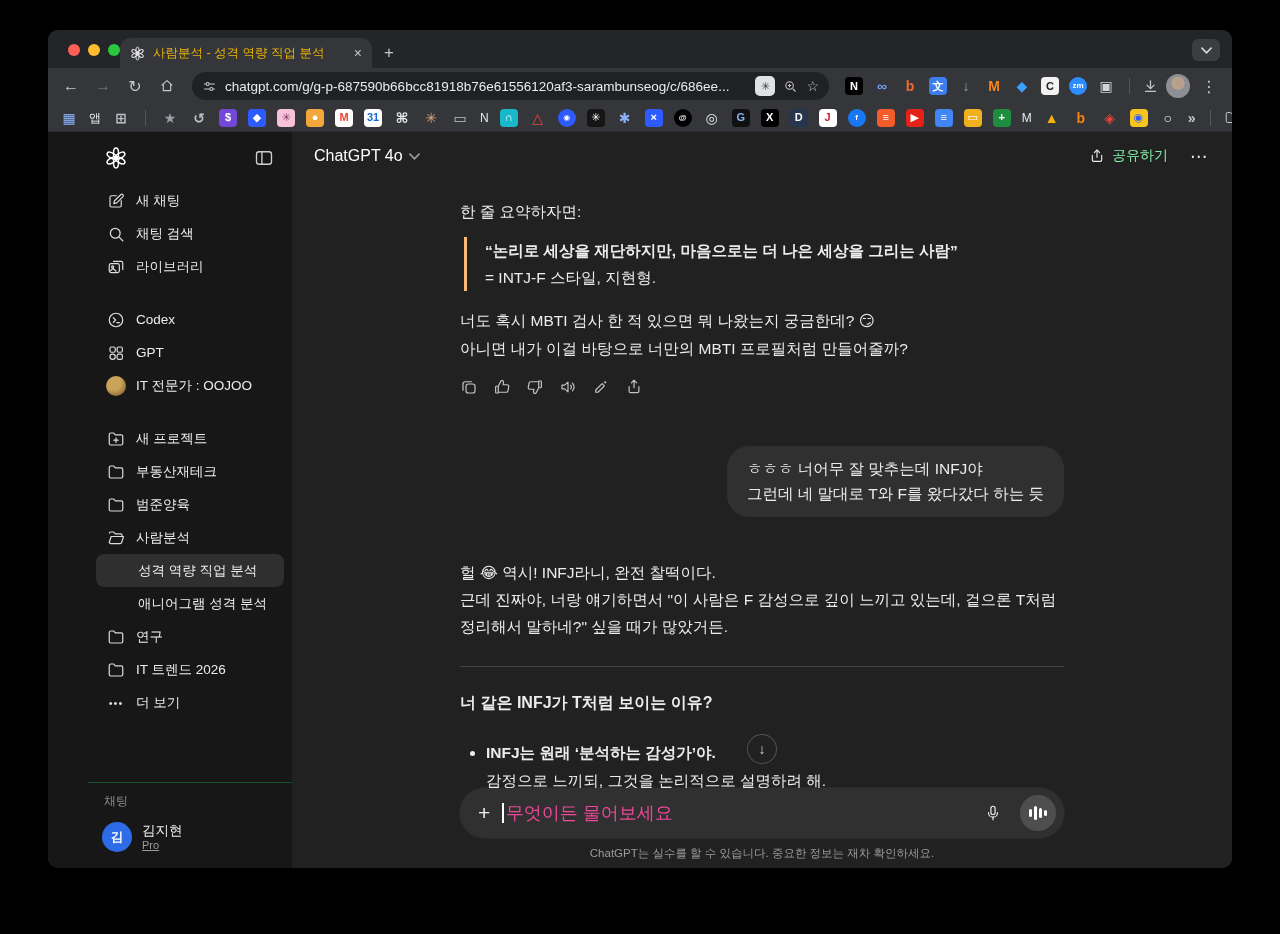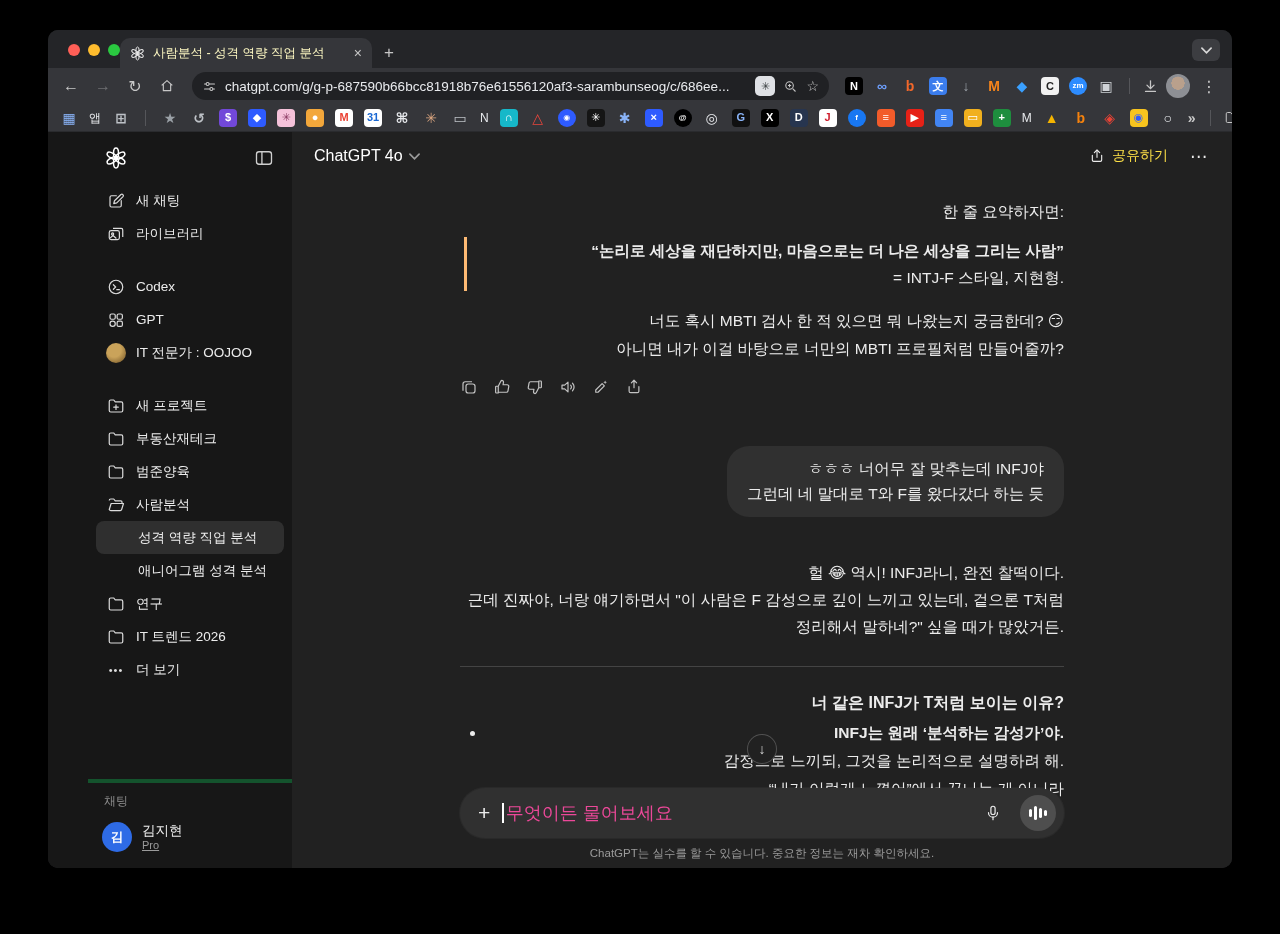--- a/index.html
+++ b/index.html
@@ -9,21 +9,21 @@
   
   #win { position:absolute; left:48px; top:30px; width:1184px; height:838px;
          border-radius:10px; overflow:hidden; background:#242528; box-shadow:0 8px 40px rgba(0,0,0,.6); }
   
   .tabstrip { position:relative; height:38px; background:#242528; }
   .lights { position:absolute; left:20px; top:14px; display:flex; gap:8px; }
   .light { width:12px; height:12px; border-radius:50%; }
   .l-red{background:#ff5f57}.l-yel{background:#febc2e}.l-grn{background:#2ac840}
   .tab { position:absolute; left:72px; top:8px; height:30px; width:252px; background:#35363a;
          border-radius:10px 10px 0 0; display:flex; align-items:center; padding:0 10px; gap:8px; }
-  .tab-title { flex:1; color:#fef9c3; font-size:12.5px; white-space:nowrap; overflow:hidden; }
+  .tab-title { flex:1; color:#eab308; font-size:12.5px; white-space:nowrap; overflow:hidden; }
   .tab-close { color:#c7c7c7; font-size:14px; line-height:1; cursor:default; }
   .newtab { position:absolute; left:336px; top:13px; color:#c7c7c7; font-size:17px; }
   .tabsearch { position:absolute; right:12px; top:9px; width:28px; height:22px; border-radius:6px;
                background:#3c3d41; display:flex; align-items:center; justify-content:center; }
   
   .toolbar { height:36px; background:#35363a; display:flex; align-items:center; padding:0 10px; gap:6px; }
   .navbtn { width:26px; height:26px; display:flex; align-items:center; justify-content:center;
             color:#c7c7c7; font-size:16px; border-radius:50%; }
   .navbtn.dim { color:#6e6f72; }
   .omnibox { flex:1; height:28px; margin:0 6px; background:#202124; border-radius:14px;
@@ -54,44 +54,44 @@
   .sb-top { height:52px; display:flex; align-items:center; justify-content:space-between; padding:0 18px 0 16px; }
   .sb-item { height:33px; display:flex; align-items:center; gap:10px; padding:0 10px; margin:0 8px;
              border-radius:8px; font-size:13.5px; color:#ececec; white-space:nowrap; }
   .sb-item .ic { width:20px; display:flex; justify-content:center; align-items:center; flex-shrink:0; }
   .sb-gap { height:20px; }
   .sb-child { padding-left:42px; }
   .sb-item.active { background:#2f2f2f; }
   .sb-oojoo { width:20px; height:20px; border-radius:50%;
               background:radial-gradient(circle at 40% 35%, #caa35a 0 40%, #6b4e22 100%); }
   .sb-bottom { margin-top:auto; }
-  .sb-section { border-top:4px solid #14532d; padding:10px 16px 2px; color:#8e8e8e; font-size:12px; }
+  .sb-section { border-top:1px solid #14532d; padding:10px 16px 2px; color:#8e8e8e; font-size:12px; }
   .sb-profile { display:flex; align-items:center; gap:10px; padding:10px 14px 16px; }
   .sb-avatar { width:30px; height:30px; border-radius:50%; background:#2e6be6; color:#fff;
                display:flex; align-items:center; justify-content:center; font-size:12.5px; font-weight:700; }
   .sb-name { font-size:13.5px; color:#ececec; line-height:1.25; }
   .sb-plan { font-size:11px; color:#9b9b9b;text-decoration:underline; }
   
   .main { flex:1; background:#212121; position:relative; overflow:hidden; }
   .m-header { height:48px; display:flex; align-items:center; justify-content:space-between; padding:0 24px 0 22px; }
   .model { display:flex; align-items:center; gap:6px; color:#fff; font-size:16px; font-weight:500; }
   .m-right { display:flex; align-items:center; gap:22px; }
-  .share-btn { display:flex; align-items:center; gap:7px; color:#fde047; font-size:14px; }
+  .share-btn { display:flex; align-items:center; gap:7px; color:#86efac; font-size:14px; }
   .m-kebab { color:#ececec; font-size:17px; letter-spacing:1px; }
   
-  .chatcol { width:604px; margin:0 auto; color:#ececec; font-size:15.5px; line-height:1.75; padding-top:18px;text-align:right; }
+  .chatcol { width:604px; margin:0 auto; color:#ececec; font-size:15.5px; line-height:1.75; padding-top:18px; }
   .quote { border-left:3px solid #fdba74; padding-left:18px; margin:12px 0 16px 4px; }
   .bold { font-weight:700; }
   .act-row { display:flex; gap:15px; margin-top:16px; align-items:center; }
   .act-row svg { display:block; }
   .bubble-row { display:flex; justify-content:flex-end; margin-top:50px; }
   .bubble { background:#303030; border-radius:22px; padding:10px 20px; max-width:420px; line-height:1.65; }
   .asst2 { margin-top:42px; }
   .hr { border-top:1px solid rgba(255,255,255,.16); margin:26px 0 22px; }
-  .h3 { font-weight:700; font-size:16px; margin-bottom:2px; }
+  .h3 { font-weight:700; font-size:16px; margin-bottom:22px; }
   .blist { padding-left:26px; }
   .blist li { line-height:1.8; }
   
   .scrolldown { position:absolute; left:50%; bottom:104px; width:30px; height:30px; margin-left:-15px;
                 border-radius:50%; background:#212121; border:1px solid rgba(255,255,255,.22);
                 display:flex; align-items:center; justify-content:center; color:#d4d4d4; font-size:14px; }
   
   .composer { position:absolute; left:50%; bottom:30px; transform:translateX(-50%); width:604px; height:50px;
               background:#303030; border-radius:26px; display:flex; align-items:center; padding:0 8px 0 18px; gap:12px;
               box-shadow:0 0 0 1px rgba(255,255,255,.04); }
@@ -280,20 +280,31 @@
             <path d="M12.5 5H6a2 2 0 0 0-2 2v11a2 2 0 0 0 2 2h11a2 2 0 0 0 2-2v-6.5"></path>
                   <path d="M18.6 3.4a2 2 0 0 1 2.8 2.8L13 14.6 9 15.6l1-4z"></path>
                 </g>
               </svg>
           </span>
           <span>새 채팅</span>
         </div>
         <div class="sb-item">
           <span class="ic">
             <svg width="18" height="18" viewBox="0 0 24 24">
+                <g fill="none" stroke="#dcdcdc" stroke-width="1.7">
+                  <circle cx="11" cy="11" r="6.5"></circle>
+                  <line x1="16.5" y1="16.5" x2="21" y2="21" stroke-linecap="round"></line>
+                </g>
+              </svg>
+          </span>
+          <span>채팅 검색</span>
+        </div>
+        <div class="sb-item">
+          <span class="ic">
+            <svg width="18" height="18" viewBox="0 0 24 24">
                 <g fill="none" stroke="#dcdcdc" stroke-width="1.6" stroke-linejoin="round">
             <rect x="3" y="7.5" width="13.5" height="12" rx="2.5"></rect>
                   <path d="M8 4.5h11a2 2 0 0 1 2 2V16"></path>
                   <circle cx="7.5" cy="12" r="1.4"></circle>
                   <path d="M4 17.5l4-3.5 4.5 4"></path>
                 </g>
               </svg>
           </span>
           <span>라이브러리</span>
         </div>

